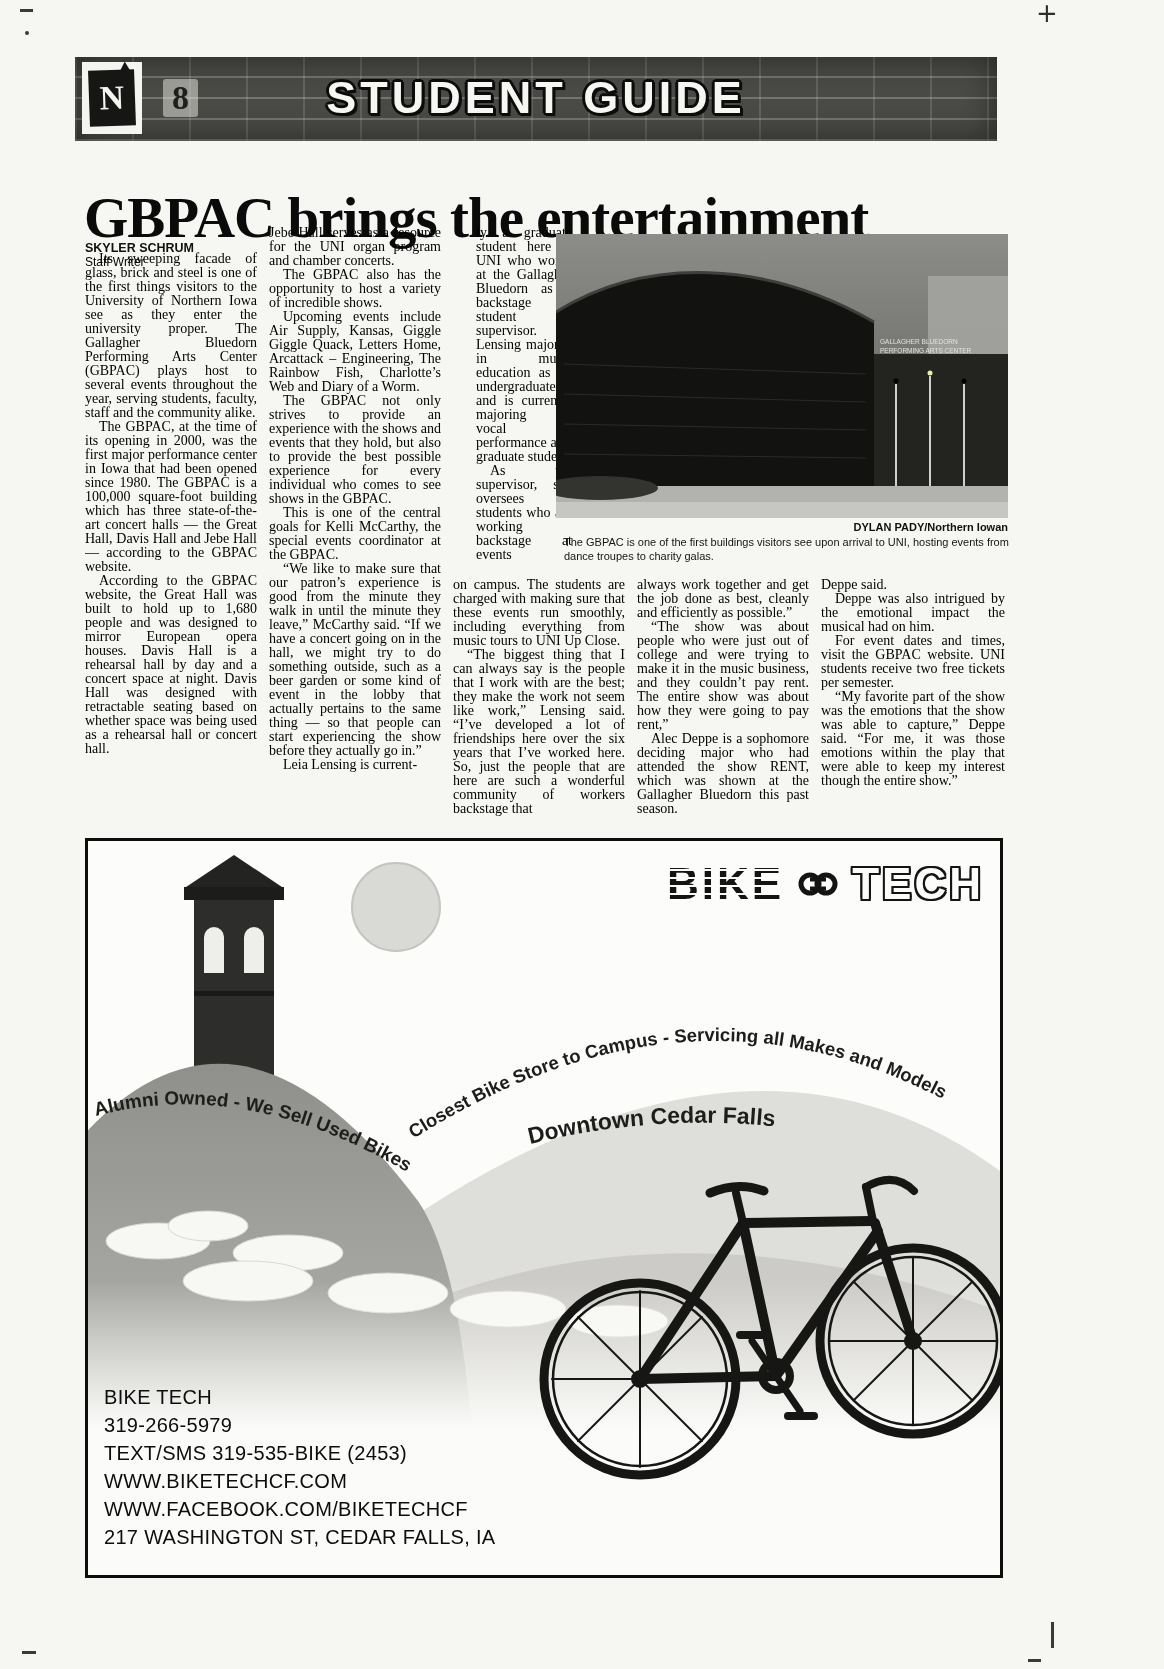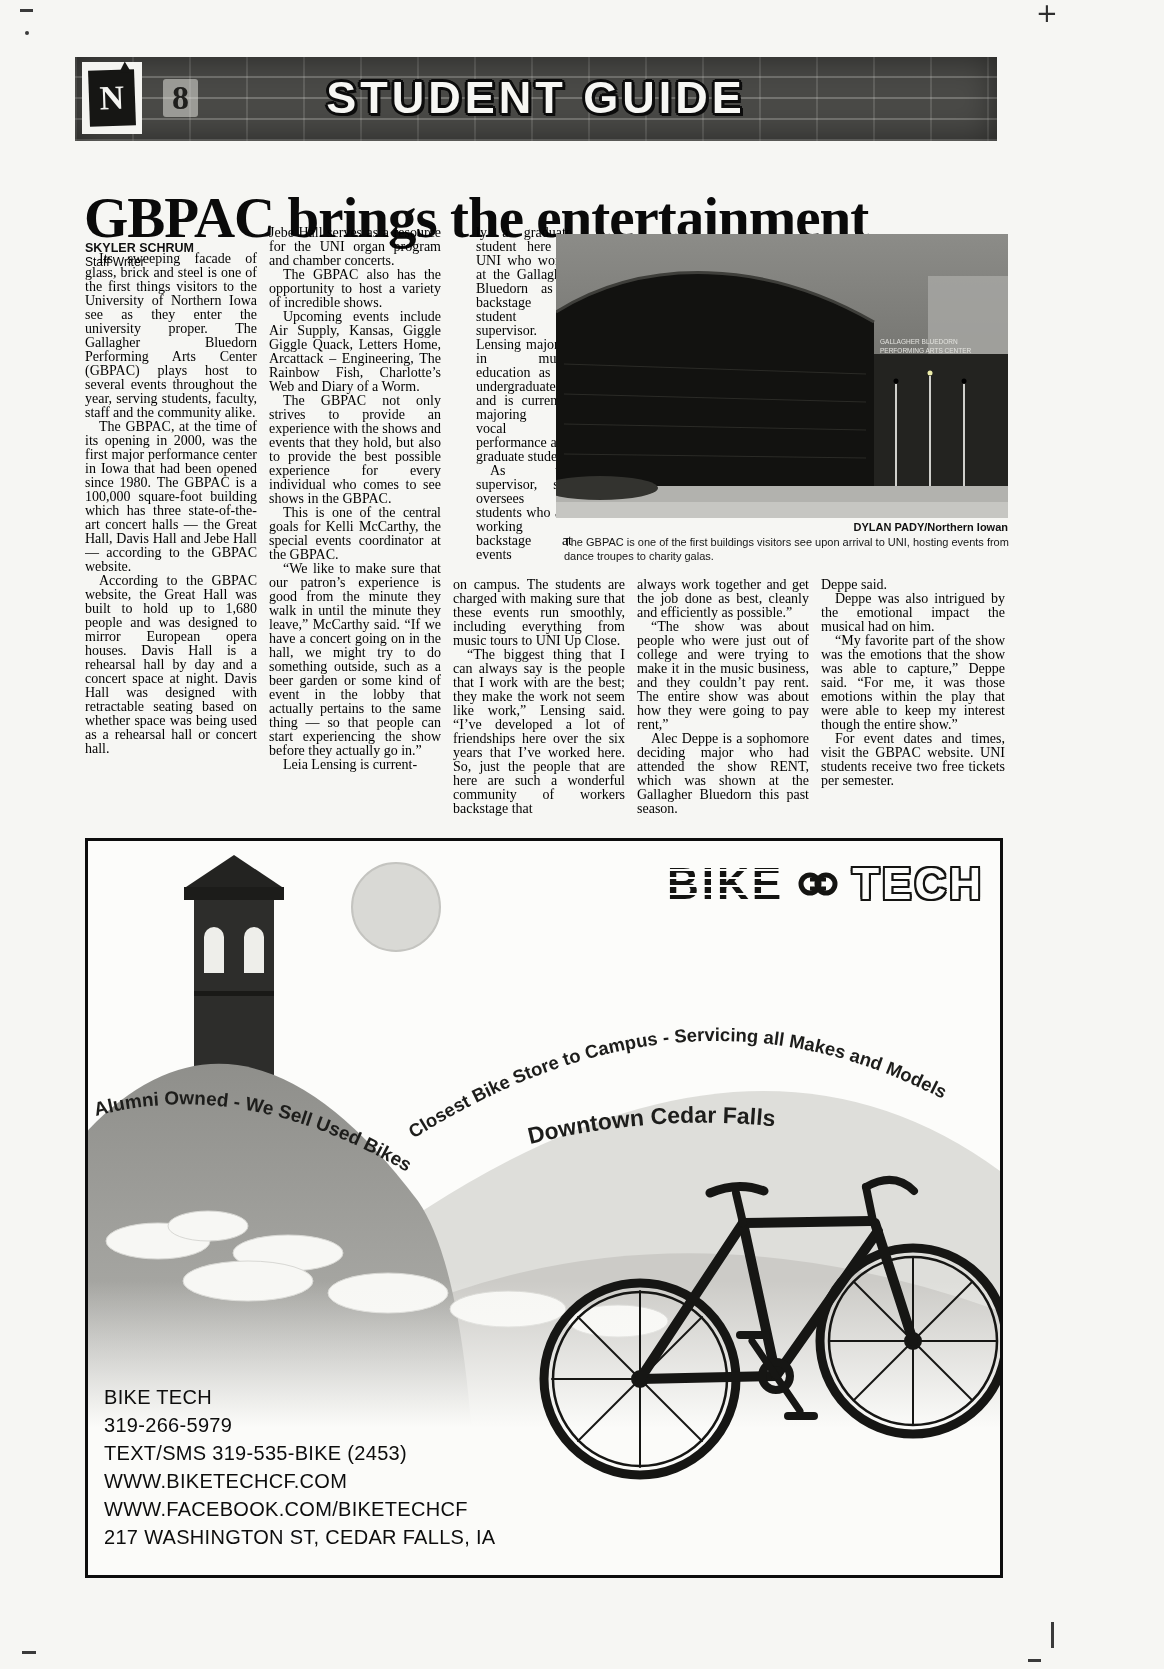--- a/index.html
+++ b/index.html
@@ -126,22 +126,22 @@
       <p>“The biggest thing that I can always say is the people that I work with are the best; they make the work not seem like work,” Lensing said. “I’ve developed a lot of friendships here over the six years that I’ve worked here. So, just the people that are here are such a wonderful community of workers backstage that</p>
     </div>
   <div id="col4" class="bodycol cont">
       <p>always work together and get the job done as best, cleanly and efficiently as possible.”</p>
       <p>“The show was about people who were just out of college and were trying to make it in the music business, and they couldn’t pay rent. The entire show was about how they were going to pay rent,”</p>
       <p>Alec Deppe is a sophomore deciding major who had attended the show RENT, which was shown at the Gallagher Bluedorn this past season.</p>
     </div>
   <div id="col5" class="bodycol cont">
       <p>Deppe said.</p>
       <p>Deppe was also intrigued by the emotional impact the musical had on him.</p>
+      <p>For event dates and times, visit the GBPAC website. UNI students receive two free tickets per semester.</p>
       <p>“My favorite part of the show was the emotions that the show was able to capture,” Deppe said. “For me, it was those emotions within the play that were able to keep my interest though the entire show.”</p>
-      <p>For event dates and times, visit the GBPAC website. UNI students receive two free tickets per semester.</p>
     </div>
 
   <figure class="photo">
     <svg width="452" height="284" viewBox="0 0 452 284">
       <defs>
         <linearGradient id="pSky" x1="0" y1="0" x2="0" y2="1">
           <stop offset="0" stop-color="#8c8c88"></stop>
             <stop offset="1" stop-color="#5a5a56"></stop>
         </linearGradient>
       </defs>

